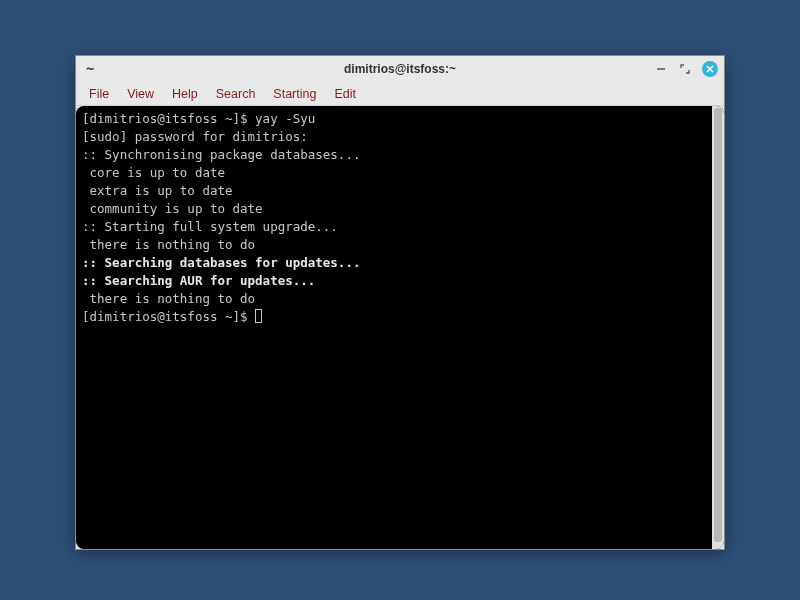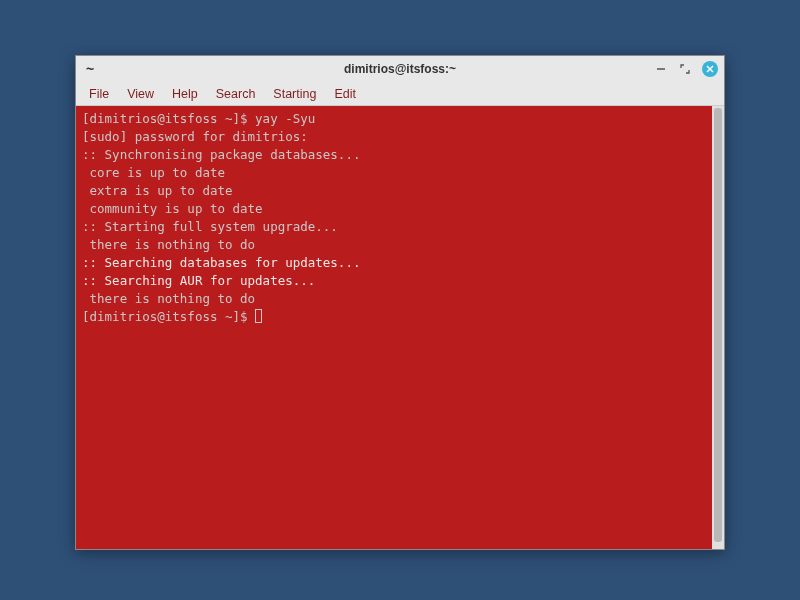--- a/index.html
+++ b/index.html
@@ -86,36 +86,37 @@
       font-size: 12.5px;
       color: #7f1d1d;
       border-bottom: 1px solid #ccc;
     }
     .menubar .menu-item {
       padding: 3px 9px;
       cursor: pointer;
     }
     .terminal-area {
       flex: 1;
-      background: #b91c1c;
+      background: #000000;
       display: flex;
       overflow: hidden;
+      border-radius: 8px;
     }
     .terminal-content {
       flex: 1;
       padding: 4px 6px;
       font-family: "DejaVu Sans Mono", "Liberation Mono", monospace;
       font-size: 12.5px;
       line-height: 18px;
       color: #c8c8c8;
       white-space: pre;
       overflow: hidden;
     }
     .terminal-content .bold {
-      font-weight: normal;
+      font-weight: bold;
       color: #e8e8e8;
     }
     .cursor-block {
       display: inline-block;
       width: 7px;
       height: 14px;
       border: 1px solid #c8c8c8;
       vertical-align: -2px;
     }
     .scrollbar {

